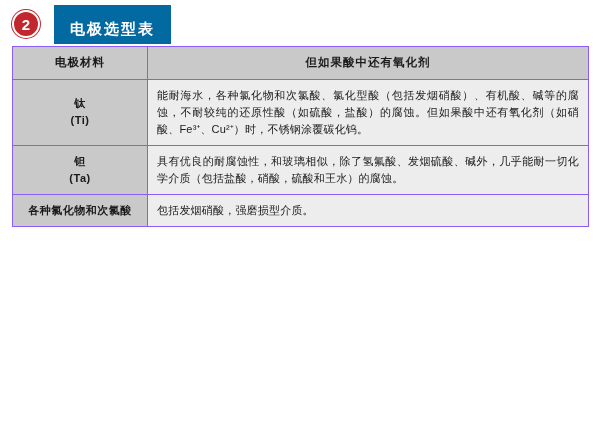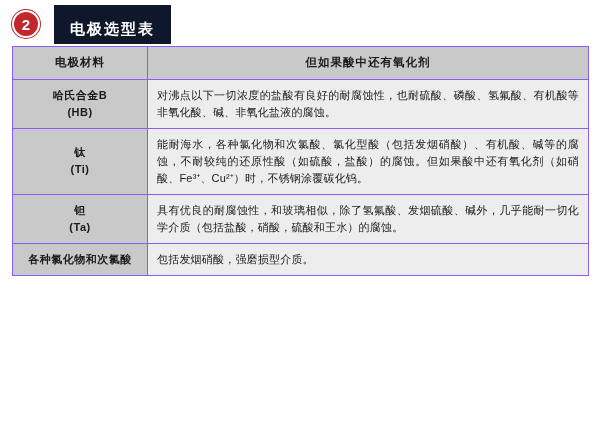--- a/index.html
+++ b/index.html
@@ -35,21 +35,21 @@
     align-items: center;
     justify-content: center;
     font-size: 15px;
     font-weight: bold;
     border: 2px solid #ffffff;
     box-shadow: 0 0 0 1px #c1272d;
     flex: 0 0 auto;
   }
   .title-bar {
     margin-left: 14px;
-    background: #0f172a;
+    background: #0369a1;
     color: #ffffff;
     font-size: 15px;
     font-weight: bold;
     letter-spacing: 2px;
     padding: 15px 16px 6px 16px;
     line-height: 1.2;
   }
   
   table {
     border-collapse: collapse;
@@ -108,27 +108,20 @@
     </colgroup>
     <thead>
       <tr>
         <th>电极材料</th>
         <th>但如果酸中还有氧化剂</th>
       </tr>
     </thead>
     <tbody>
       <tr>
         <td class="mat">
-          <span class="sub">哈氏合金B</span>
-          <span class="sub">(HB)</span>
-        </td>
-        <td class="desc">对沸点以下一切浓度的盐酸有良好的耐腐蚀性，也耐硫酸、磷酸、氢氟酸、有机酸等非氧化酸、碱、非氧化盐液的腐蚀。</td>
-      </tr>
-      <tr>
-        <td class="mat">
           <span class="sub">钛</span>
           <span class="sub">(Ti)</span>
         </td>
         <td class="desc">能耐海水，各种氯化物和次氯酸、氯化型酸（包括发烟硝酸）、有机酸、碱等的腐蚀，不耐较纯的还原性酸（如硫酸，盐酸）的腐蚀。但如果酸中还有氧化剂（如硝酸、Fe³⁺、Cu²⁺）时，不锈钢涂覆碳化钨。</td>
       </tr>
       <tr>
         <td class="mat">
           <span class="sub">钽</span>
           <span class="sub">(Ta)</span>
         </td>

